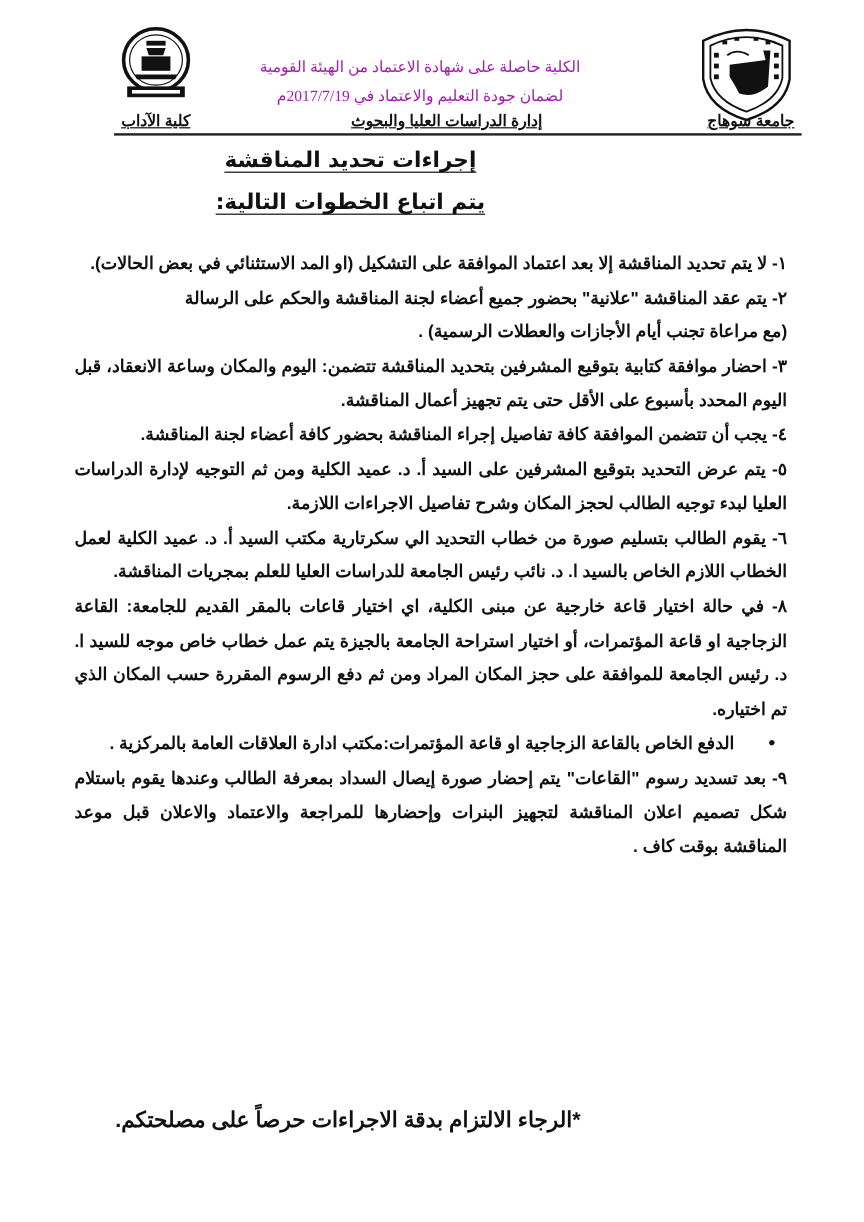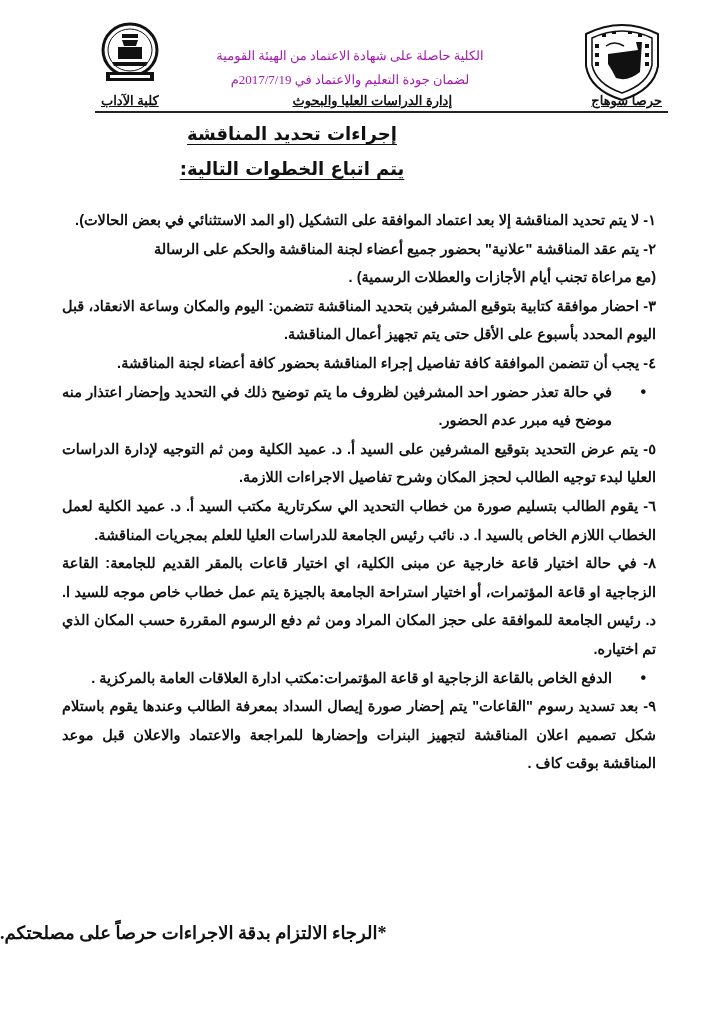--- a/index.html
+++ b/index.html
@@ -84,22 +84,22 @@
       right: 10px;
       top: 0;
       font-size: 16px;
     }
     .step-10 { padding-right: 0; }
 
     .closing {
       position: absolute;
       top: 922px;
       left: 0; width: 580px;
-      text-align: left;
-      font-family: Liberation Serif, serif;
+      text-align: center;
+      font-family: Liberation Sans, sans-serif;
       font-weight: bold;
       font-size: 18px;
     }
   </style>
 </head>
 <body>
 
 <div class="logo logo-right">
   <svg width="88" height="82" viewBox="0 0 88 82">
     <path d="M8 14 Q44 -4 80 14 L80 46 Q76 70 44 80 Q12 70 8 46 Z" fill="#fff" stroke="#111" stroke-width="2"></path>
@@ -135,21 +135,21 @@
     <rect x="10" y="53" width="40" height="3" fill="#fff"></rect>
   </svg>
 </div>
 
 <div class="accred">
   <div>الكلية حاصلة على شهادة الاعتماد من الهيئة القومية</div>
   <div>لضمان جودة التعليم والاعتماد في 2017/7/19م</div>
 </div>
 
 <div class="header-row">
-  <span class="hdr-uni">حرصا سوهاج</span>
+  <span class="hdr-uni">جامعة سوهاج</span>
   <span class="hdr-dept">إدارة الدراسات العليا والبحوث</span>
   <span class="hdr-fac">كلية الآداب</span>
 </div>
 
 <div class="title title-1">إجراءات تحديد المناقشة</div>
 <div class="title title-2">يتم اتباع الخطوات التالية:</div>
 
 <div class="body">
 
   <div class="step">
@@ -160,23 +160,20 @@
     <span>٢- </span><span>يتم عقد المناقشة "</span><span class="u">علانية</span><span>" بحضور جميع أعضاء لجنة المناقشة والحكم على الرسالة</span><br>
     <span class="u">(مع مراعاة تجنب أيام الأجازات والعطلات الرسمية)</span><span> .</span>
   </div>
 
   <div class="step">
     <span>٣- </span><span>احضار موافقة كتابية بتوقيع المشرفين بتحديد المناقشة تتضمن: اليوم والمكان وساعة الانعقاد، قبل اليوم المحدد </span><span class="u">بأسبوع على الأقل</span><span> حتى يتم تجهيز أعمال المناقشة.</span>
   </div>
 
   <div class="step">
     <span>٤- </span><span>يجب أن تتضمن الموافقة كافة تفاصيل إجراء المناقشة بحضور كافة أعضاء لجنة المناقشة.</span>
-  </div>
-  <div class="bullet">
-    <span>في حالة تعذر حضور احد المشرفين لظروف ما يتم توضيح ذلك في التحديد وإحضار اعتذار منه موضح فيه مبرر عدم الحضور.</span>
   </div>
 
   <div class="step">
     <span>٥- </span><span>يتم عرض التحديد بتوقيع المشرفين على السيد أ. د. عميد الكلية ومن ثم التوجيه لإدارة الدراسات العليا لبدء توجيه الطالب لحجز المكان وشرح تفاصيل الاجراءات اللازمة.</span>
   </div>
 
   <div class="step">
     <span>٦- </span><span>يقوم الطالب بتسليم صورة من خطاب التحديد الي سكرتارية مكتب السيد أ. د. عميد الكلية لعمل الخطاب اللازم الخاص بالسيد ا. د. نائب رئيس الجامعة للدراسات العليا للعلم بمجريات المناقشة.</span>
   </div>
 

